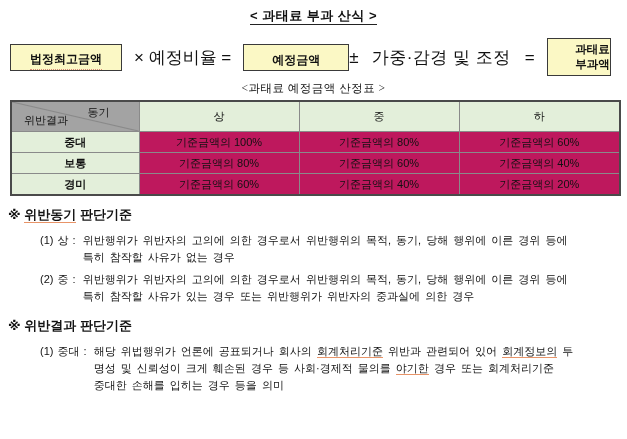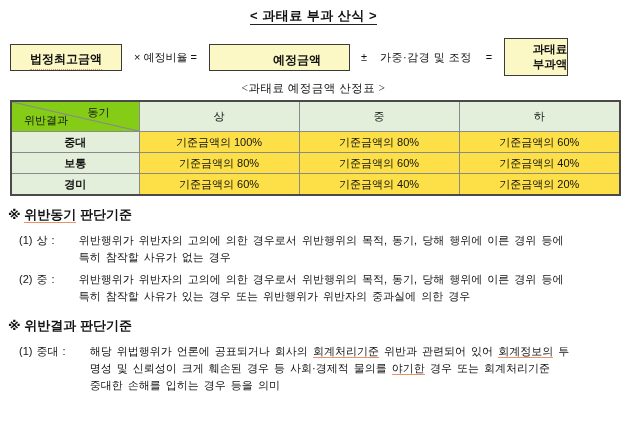--- a/index.html
+++ b/index.html
@@ -21,53 +21,53 @@
     padding-left:10px;margin-bottom:2px;
   }
   .fbox{
     background:#FBF8C5;border:1.5px solid #3a3a3a;
     display:flex;align-items:flex-end;justify-content:center;
     font-weight:bold;font-size:12px;color:#111;
     height:25px;
     font-family:Liberation Mono, monospace;
   }
   .fbox-wide1{min-width:110px;margin-right:12px;}
-  .fbox-wide2{min-width:104px;margin-right:11px;padding-left:35px;}
+  .fbox-wide2{min-width:104px;}
   .fbox-tall{
     width:62px;height:36px;flex-direction:column;line-height:15px;
     font-size:11.5px;
   }
-  .fop{font-size:11px;color:#111;white-space:nowrap;}
+  .fop{font-size:17px;color:#111;white-space:nowrap;}
   .op1{margin-right:12px;}
   .op2{margin-right:13px;}
   .op3{margin-right:14px;letter-spacing:0.5px;}
   .op4{margin-right:12px;}
   
   .table-title{text-align:center;font-size:11.5px;height:17px;margin-bottom:3px;letter-spacing:0.5px;font-family:Liberation Serif, serif;}
   table.grid{
     border-collapse:collapse;table-layout:fixed;
     margin-left:10px;width:609px;margin-bottom:10px;
   }
   table.grid td,table.grid th{
     border:1px solid #8a8a8a;font-size:11px;font-weight:normal;
     text-align:center;padding:0;color:#111;
   }
   table.grid{border:2px solid #4a4a4a;}
   .green{background:#E3EFDA;}
   .hdr-row td,.hdr-row th{height:29px;}
-  .data-row td{height:20px;background:#fde047;}
+  .data-row td{height:20px;background:#be185d;}
   .data-row td.row-label{background:#E3EFDA;font-weight:bold;}
-  td.corner{position:relative;background:#84cc16;}
+  td.corner{position:relative;background:#a3a3a3;}
   td.corner .diag{position:absolute;inset:0;width:100%;height:100%;}
   td.corner .c-top{position:absolute;top:2px;right:29px;font-size:11px;}
   td.corner .c-bottom{position:absolute;bottom:2px;left:12px;font-size:11px;}
   
   .sec-heading{margin:0 0 9px 8px;font-size:13px;font-weight:bold;height:17px;}
   .sec1{margin-bottom:12px;}
-  .item{display:flex;margin:0 0 5px 19px;gap:17px;}
+  .item{display:flex;margin:0 0 5px 40px;}
   .prefix{white-space:nowrap;margin-right:7px;word-spacing:1px;}
   .body-lines{min-width:0;}
   .line{white-space:nowrap;word-spacing:2px;height:17px;}
   .spell{border-bottom:1px solid #e89468;}
   .spell-r{border-bottom:1px dotted #d98c7a;padding-bottom:0px;}
 </style>
 </head>
 <body>
 
 <div class="page">

